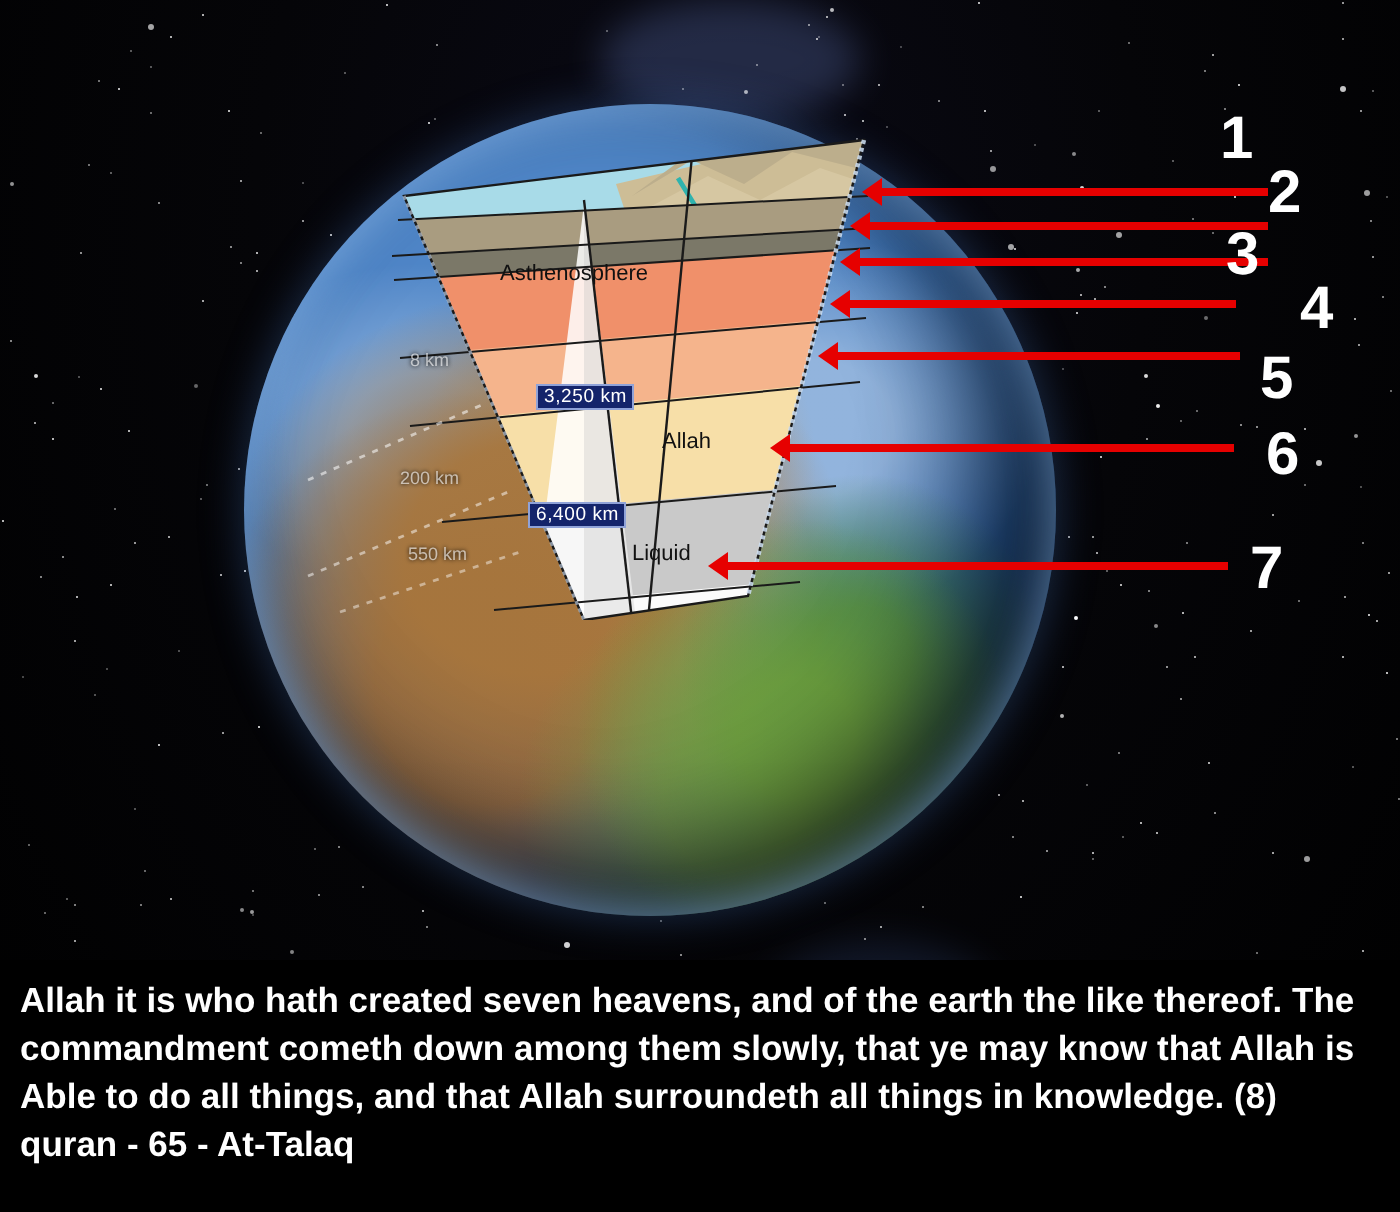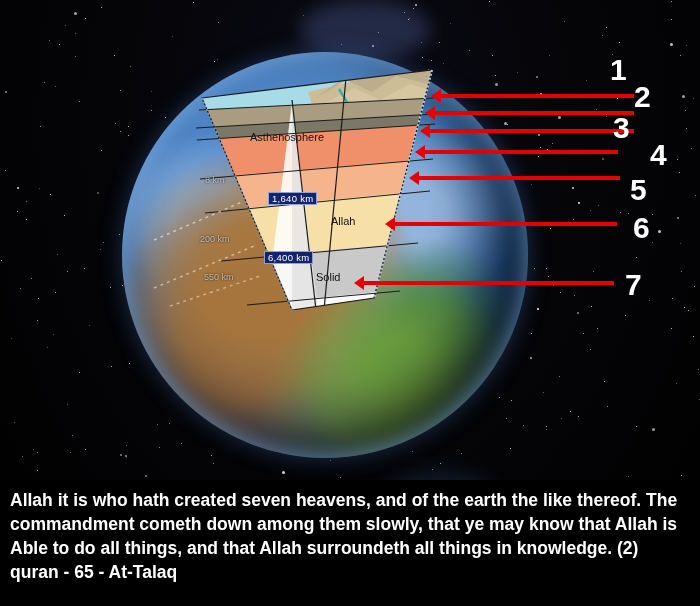--- a/index.html
+++ b/index.html
@@ -515,24 +515,24 @@
       </g>
 
       <path d="M236,12 L178,240" stroke="#cfe0f5" stroke-width="2.2" fill="none" stroke-dasharray="2 2" opacity=".85"></path>
       <path d="M6,40 L96,252" stroke="#cfe0f5" stroke-width="1.6" fill="none" stroke-dasharray="2 2" opacity=".6"></path>
     </svg>
   </div>
 
   <div id="wedge-labels">
       <div class="wedge-label" style="left:250px;top:131px;">Asthenosphere</div>
       <div class="wedge-label" style="left:331px;top:215px;">Allah</div>
-      <div class="wedge-label" style="left:316px;top:271px;">Solid</div>
+      <div class="wedge-label" style="left:316px;top:271px;">Liquid</div>
     </div>
   <div id="depth-chips">
-      <div class="depth-chip" style="left:268px;top:192px;">1,640 km</div>
+      <div class="depth-chip" style="left:268px;top:192px;">3,250 km</div>
       <div class="depth-chip" style="left:264px;top:251px;">6,400 km</div>
     </div>
   <div id="side-labels">
       <div class="faint" style="left:205px;top:175px;">8 km</div>
       <div class="faint" style="left:200px;top:234px;">200 km</div>
       <div class="faint" style="left:204px;top:272px;">550 km</div>
     </div>
 
   <svg style="position:absolute;left:150px;top:180px;" width="120" height="130">
     <path d="M4,60 L92,22" stroke="#fff" stroke-width="1.4" stroke-dasharray="3 4" opacity=".55" fill="none"></path>
@@ -551,16 +551,16 @@
       <div class="num" style="left:650px;top:140px;">4</div>
       <div class="arrow" style="left:418px;top:176px;width:202px;"></div>
       <div class="num" style="left:630px;top:175px;">5</div>
       <div class="arrow" style="left:394px;top:222px;width:223px;"></div>
       <div class="num" style="left:633px;top:213px;">6</div>
       <div class="arrow" style="left:363px;top:281px;width:251px;"></div>
       <div class="num" style="left:625px;top:270px;">7</div>
     </div>
 
   <div class="caption">
-    <p>Allah it is who hath created seven heavens, and of the earth the like thereof. The commandment cometh down among them slowly, that ye may know that Allah is Able to do all things, and that Allah surroundeth all things in knowledge. (2) quran - 65 - At-Talaq</p>
+    <p>Allah it is who hath created seven heavens, and of the earth the like thereof. The commandment cometh down among them slowly, that ye may know that Allah is Able to do all things, and that Allah surroundeth all things in knowledge. (8) quran - 65 - At-Talaq</p>
   </div>
 
 </div>
 
 </body></html>

